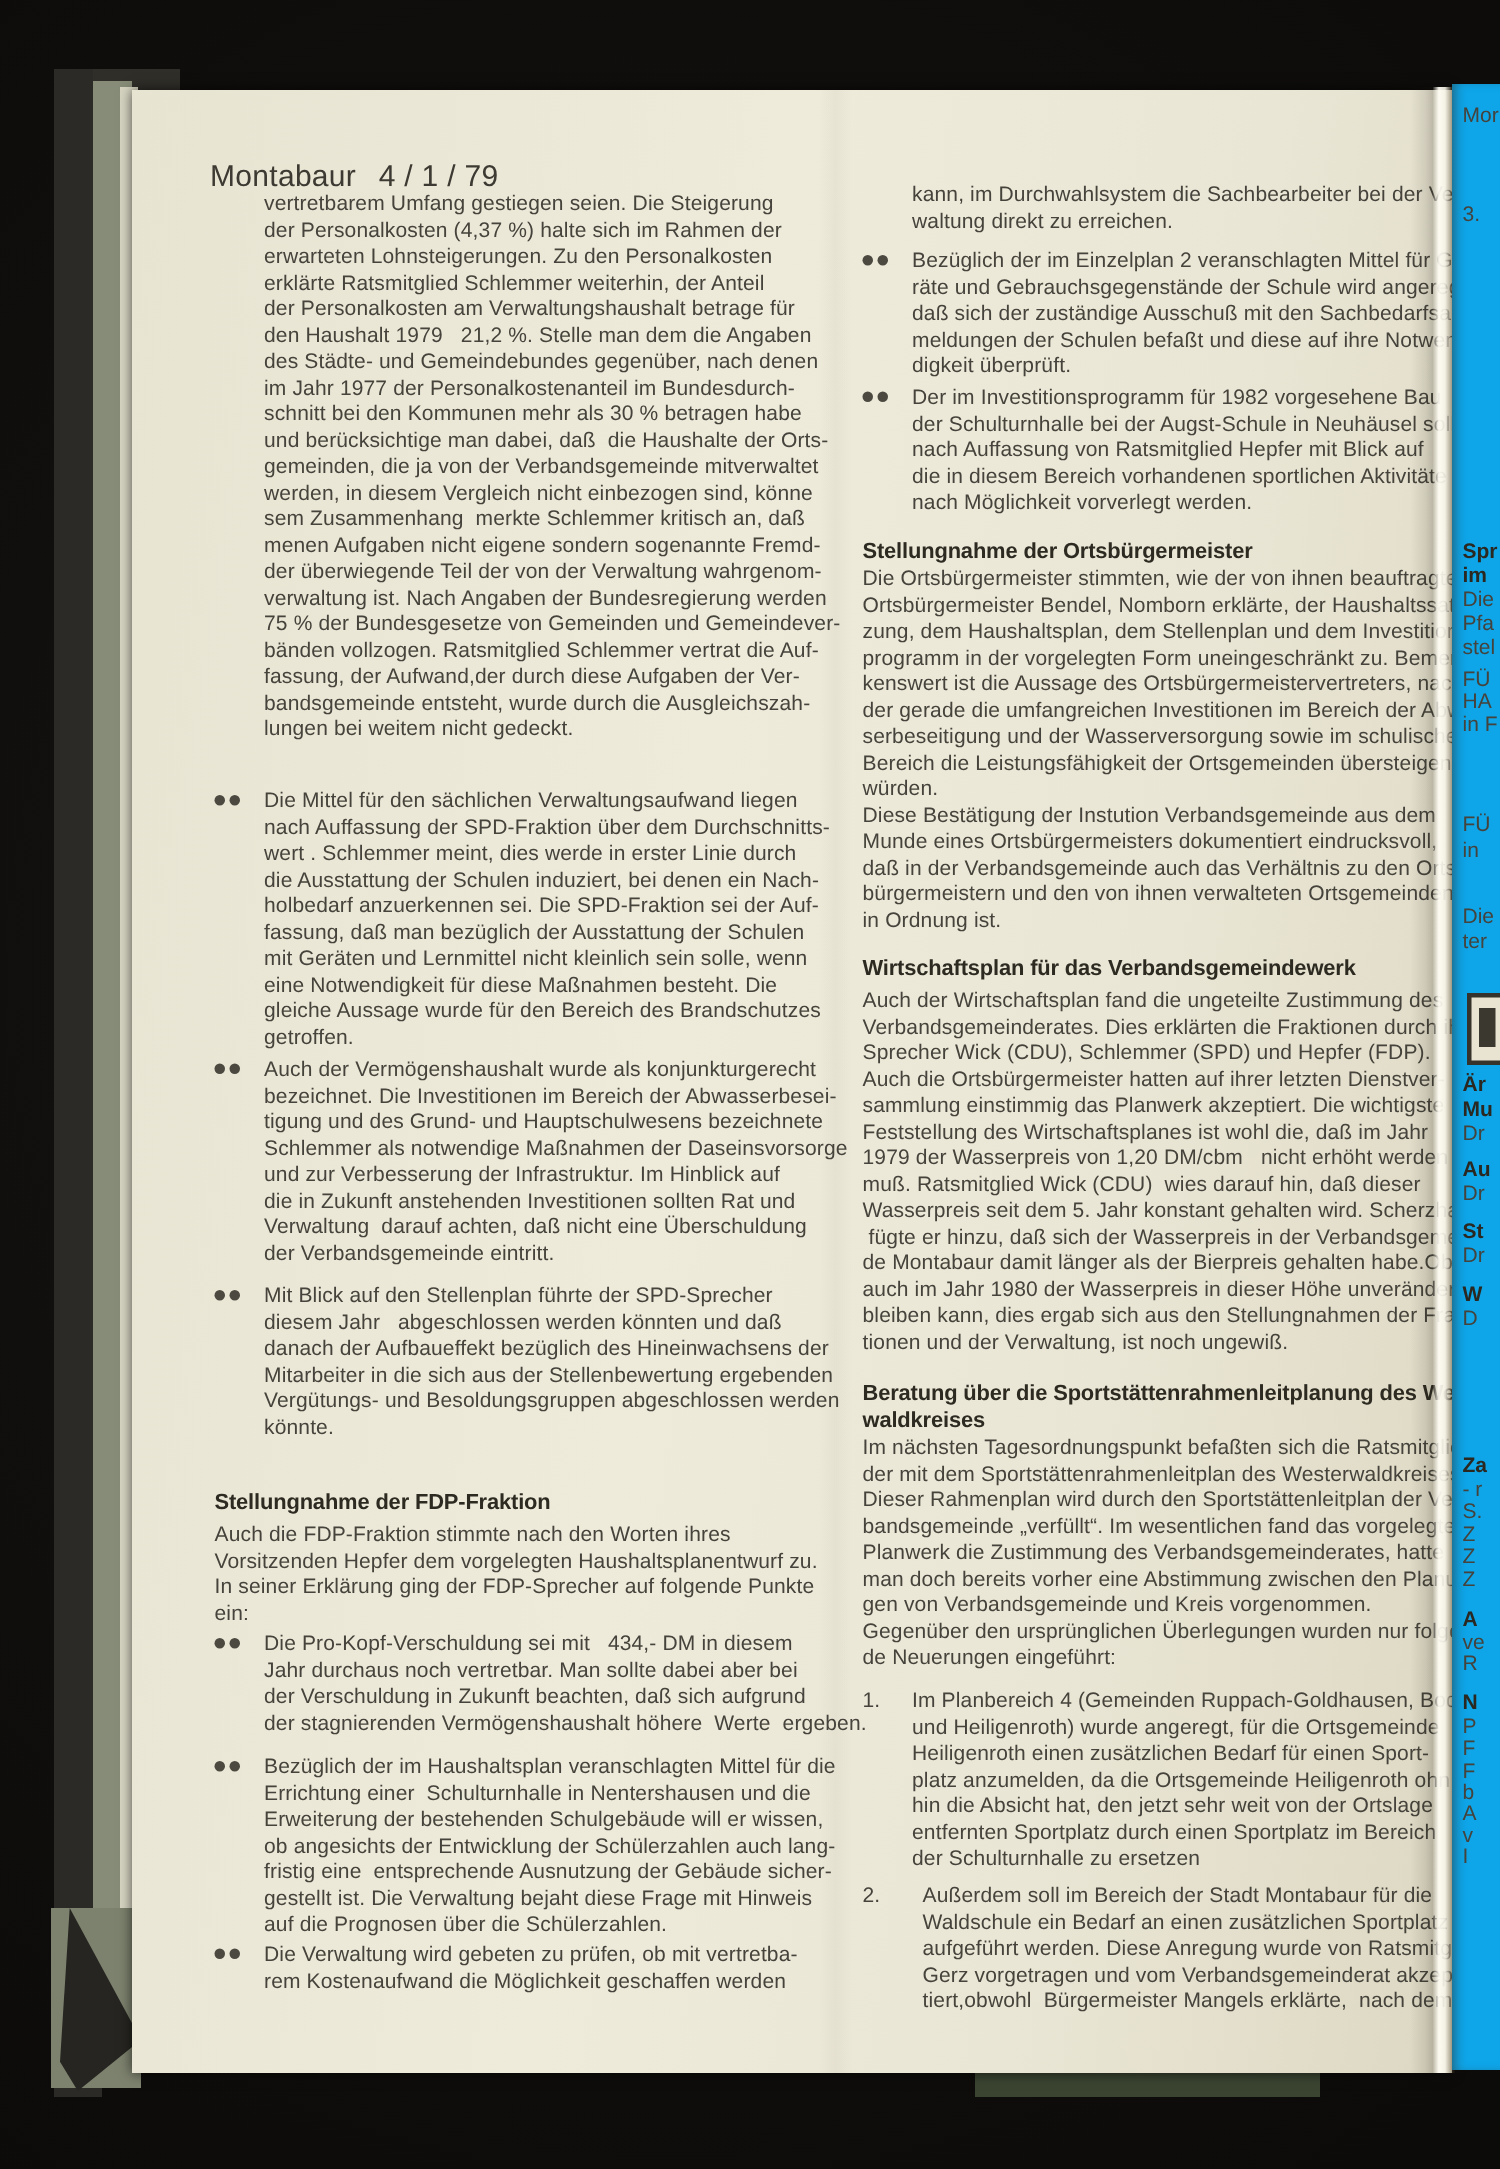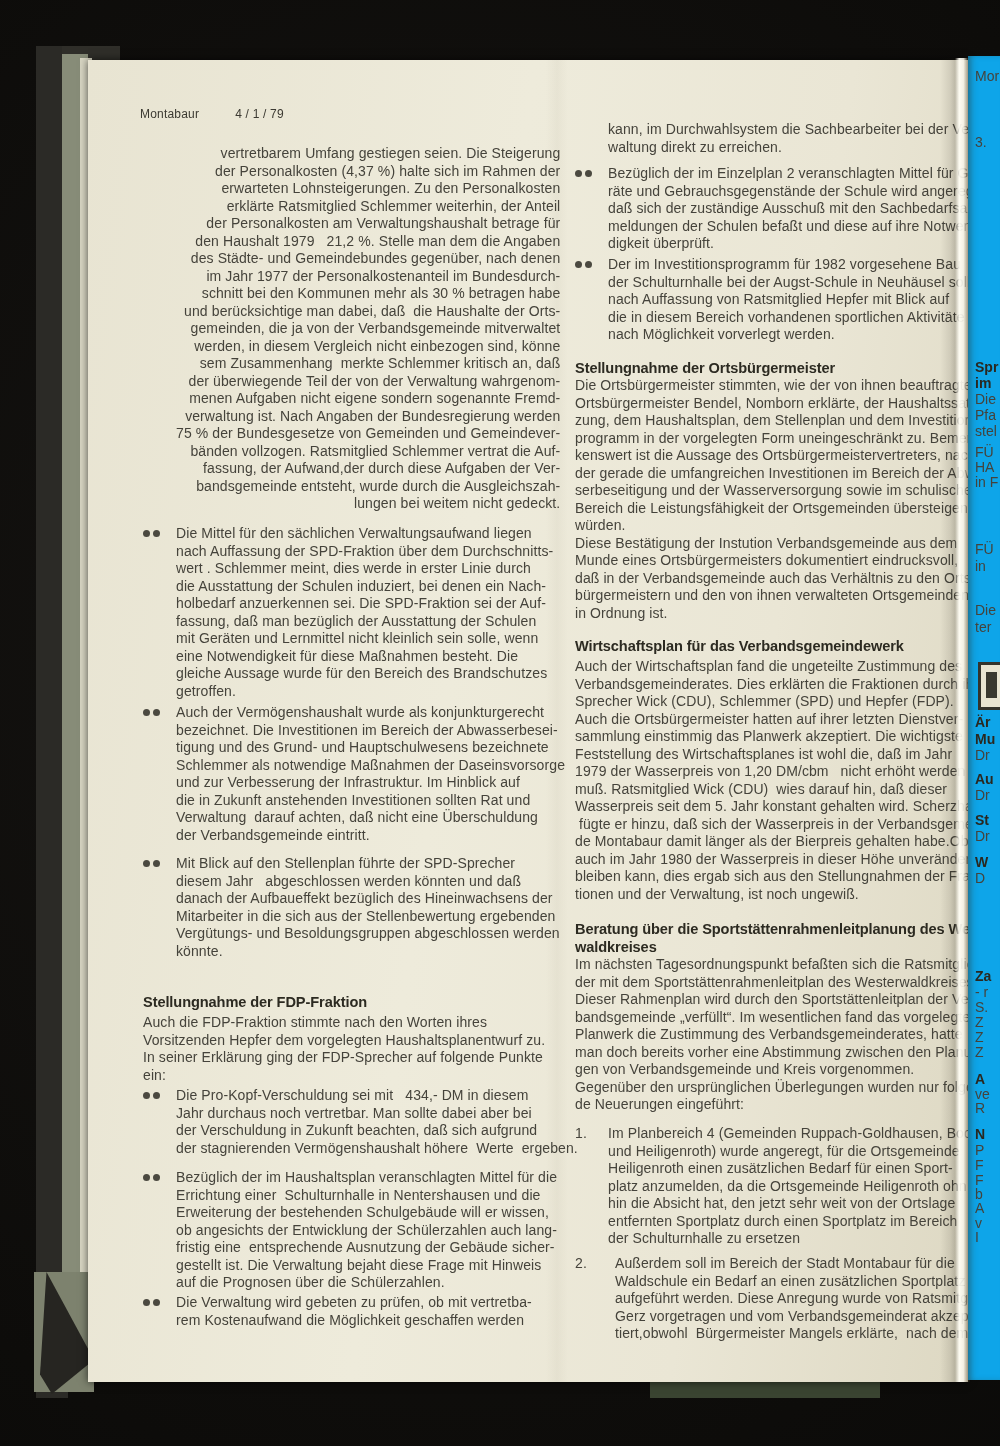--- a/index.html
+++ b/index.html
@@ -18,22 +18,22 @@
   .mat-left-inner{position:absolute;left:80px;top:58px;width:12px;height:1330px;background:#d7d5c2;}
   .mat-bottom-right{position:absolute;left:650px;top:1382px;width:230px;height:16px;background:#3a4431;}
   
   .page{
     position:absolute;left:88px;top:60px;width:880px;height:1322px;overflow:hidden;
     background:linear-gradient(98deg,#e8e4d2 0%, #eeebdb 42%, #eae6d5 72%, #ded9c4 98%);
     box-shadow:0 0 8px rgba(0,0,0,.65);
   }
   .page::before{content:"";position:absolute;left:52%;top:0;bottom:0;width:22px;
     background:linear-gradient(90deg, rgba(120,110,88,0) 0%, rgba(120,110,88,.06) 50%, rgba(120,110,88,0) 100%);}
-  .page-header{position:absolute;left:52px;top:47px;display:flex;gap:36px;
-    font-size:12px;color:#3c3a32;letter-spacing:.2px;}
+  .page-header{position:absolute;left:52px;top:47px;display:flex;gap:15px;
+    font-size:20px;color:#3c3a32;letter-spacing:.2px;}
   .col{position:absolute;top:0;height:100%;width:440px;}
   #col-left{left:55px;}
   #col-right{left:487px;}
   .block{position:absolute;left:0;font-size:14px;line-height:17.5px;color:#45433b;letter-spacing:.1px;}
   .block .line{white-space:pre;}
   .block.heading{font-weight:bold;color:#2c2a21;font-size:14.6px;letter-spacing:-.1px;}
   .marker-dots{position:absolute;left:0;top:5px;display:flex;gap:3px;}
   .dot{width:7px;height:7px;border-radius:50%;background:#4b4940;}
   .num{position:absolute;left:0;top:0;}
   
@@ -59,36 +59,36 @@
 <div class="mat-bottom-left"></div>
 <div class="cover-bottom-corner"></div>
 <div class="mat-bottom-right"></div>
 
 <div class="page">
   <div class="page-header">
     <span>Montabaur</span>
     <span>4  / 1 / 79</span>
   </div>
   <div class="col" id="col-left">
-      <div class="block para" style="top: 85px; padding-left: 33px; text-align: right;">
+      <div class="block para" style="top: 67px; padding-left: 33px;">
         <div class="line">vertretbarem Umfang gestiegen seien. Die Steigerung</div>
         <div class="line">der Personalkosten (4,37 %) halte sich im Rahmen der</div>
         <div class="line">erwarteten Lohnsteigerungen. Zu den Personalkosten</div>
         <div class="line">erklärte Ratsmitglied Schlemmer weiterhin, der Anteil</div>
         <div class="line">der Personalkosten am Verwaltungshaushalt betrage für</div>
         <div class="line">den Haushalt 1979   21,2 %. Stelle man dem die Angaben</div>
         <div class="line">des Städte- und Gemeindebundes gegenüber, nach denen</div>
         <div class="line">im Jahr 1977 der Personalkostenanteil im Bundesdurch-</div>
         <div class="line">schnitt bei den Kommunen mehr als 30 % betragen habe</div>
         <div class="line">und berücksichtige man dabei, daß  die Haushalte der Orts-</div>
         <div class="line">gemeinden, die ja von der Verbandsgemeinde mitverwaltet</div>
         <div class="line">werden, in diesem Vergleich nicht einbezogen sind, könne</div>
         <div class="line">sem Zusammenhang  merkte Schlemmer kritisch an, daß</div>
+        <div class="line">menen Aufgaben nicht eigene sondern sogenannte Fremd-</div>
         <div class="line">der überwiegende Teil der von der Verwaltung wahrgenom-</div>
-        <div class="line">menen Aufgaben nicht eigene sondern sogenannte Fremd-</div>
         <div class="line">verwaltung ist. Nach Angaben der Bundesregierung werden</div>
         <div class="line">75 % der Bundesgesetze von Gemeinden und Gemeindever-</div>
         <div class="line">bänden vollzogen. Ratsmitglied Schlemmer vertrat die Auf-</div>
         <div class="line">fassung, der Aufwand,der durch diese Aufgaben der Ver-</div>
         <div class="line">bandsgemeinde entsteht, wurde durch die Ausgleichszah-</div>
         <div class="line">lungen bei weitem nicht gedeckt.</div>
       </div>
       <div class="block bullet" style="top: 465px; padding-left: 33px;">
         <span class="marker-dots">
           <span class="dot"></span>

